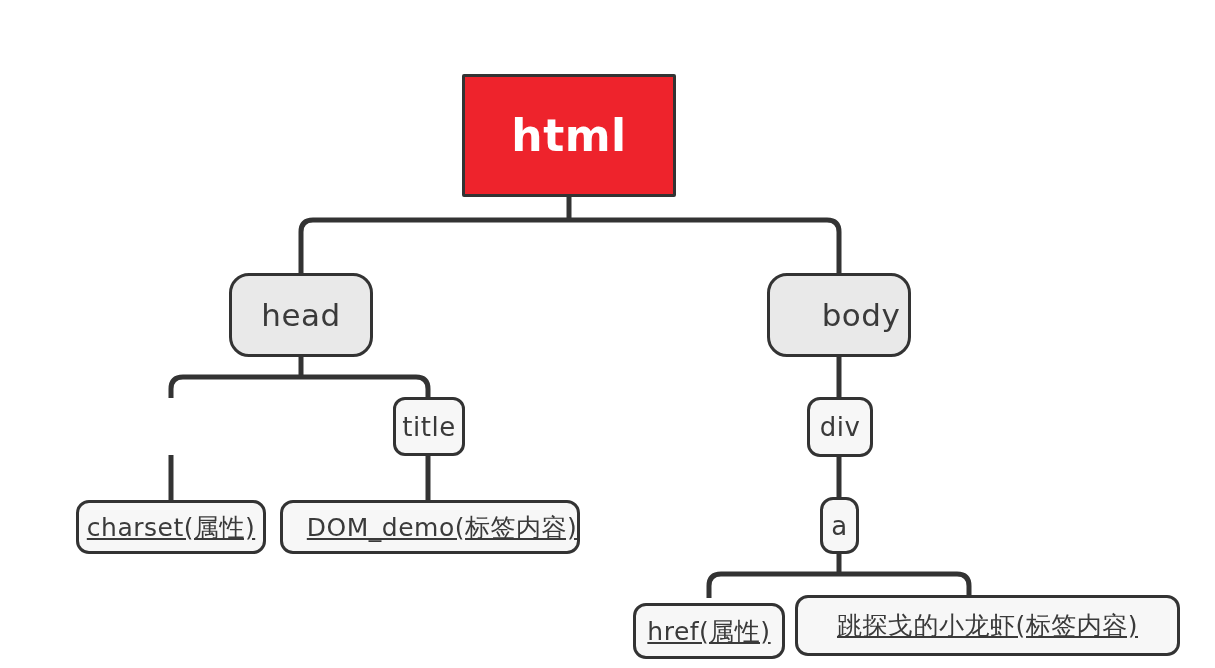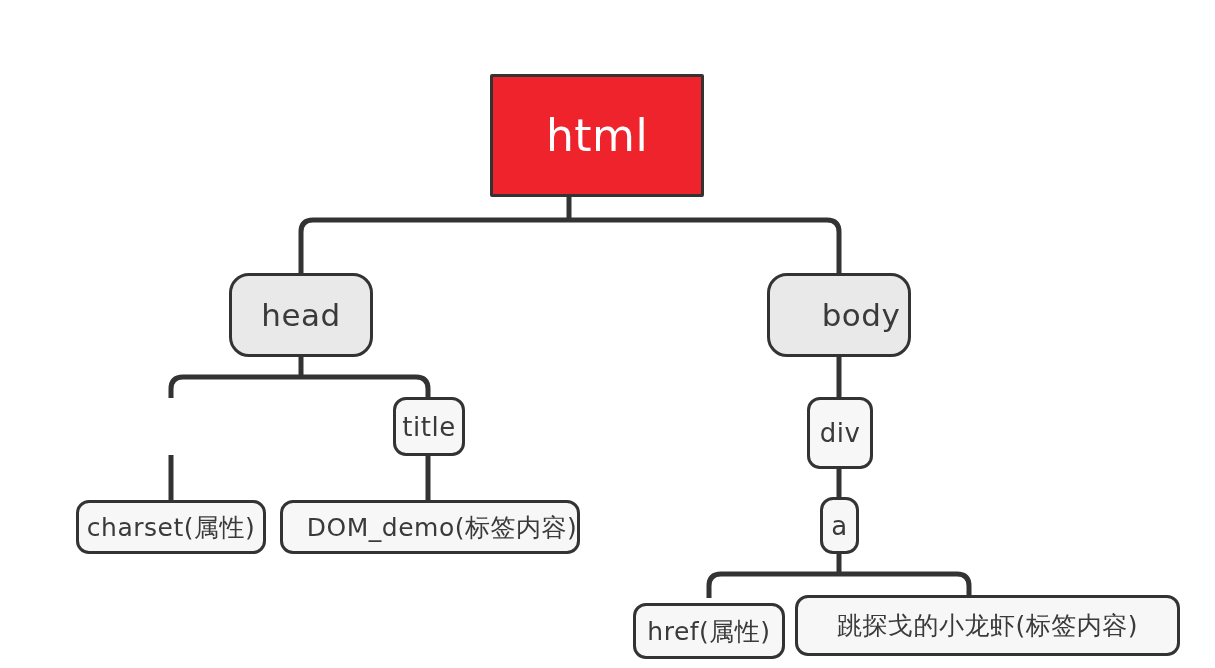--- a/index.html
+++ b/index.html
@@ -30,39 +30,39 @@
     justify-content: center;
     box-sizing: border-box;
     border: 3px solid var(--node-border, #333333);
     color: var(--node-text, #3a3a3a);
     white-space: nowrap;
     letter-spacing: 0.5px;
   }
   .node-root {
     background: var(--root-fill, #ee232c);
     color: var(--root-text, #ffffff);
-    font-weight: normal;
+    font-weight: bold;
     font-size: 44px;
     border-radius: 2px;
-    margin-left: 28px;
   }
   .node-branch {
     background: var(--branch-fill, #e9e9e9);
     border-radius: 20px;
     font-size: 31px;
   }
   .node-leaf {
     background: var(--leaf-fill, #f7f7f7);
     border-radius: 13px;
     font-size: 26px;
   }
   .node-annot {
     background: var(--leaf-fill, #f7f7f7);
     border-radius: 13px;
     font-size: 25px;
+    text-decoration: underline;
   }
 </style>
 </head>
 <body>
 
 <div class="canvas">
 
   <svg class="edges-layer" viewBox="0 0 1215 668" aria-hidden="true">
 
     <path d="M569 196 L569 222"></path>
@@ -89,25 +89,25 @@
 
   <div class="node node-branch" style="left:229px; top:273px; width:144px; height:84px;">
     <span>head</span>
   </div>
 
   <div class="node node-branch" style="left:767px; top:273px; width:144px; height:84px;padding-left:44px;">
     <span>body</span>
   </div>
 
 
-  <div class="node node-leaf" style="left:393px; top:397px; width:72px; height:59px;">
+  <div class="node node-leaf" style="left:393px; top:397px; width:72px; height:59px;border-radius:12px;">
     <span>title</span>
   </div>
 
-  <div class="node node-leaf" style="left:807px; top:397px; width:66px; height:72px;">
+  <div class="node node-leaf" style="left:807px; top:397px; width:66px; height:60px;">
     <span>div</span>
   </div>
 
   <div class="node node-leaf" style="left:820px; top:497px; width:39px; height:57px;">
     <span>a</span>
   </div>
 
   <div class="node node-annot" style="left:76px; top:500px; width:190px; height:54px;">
     <span>charset(属性)</span>
   </div>

